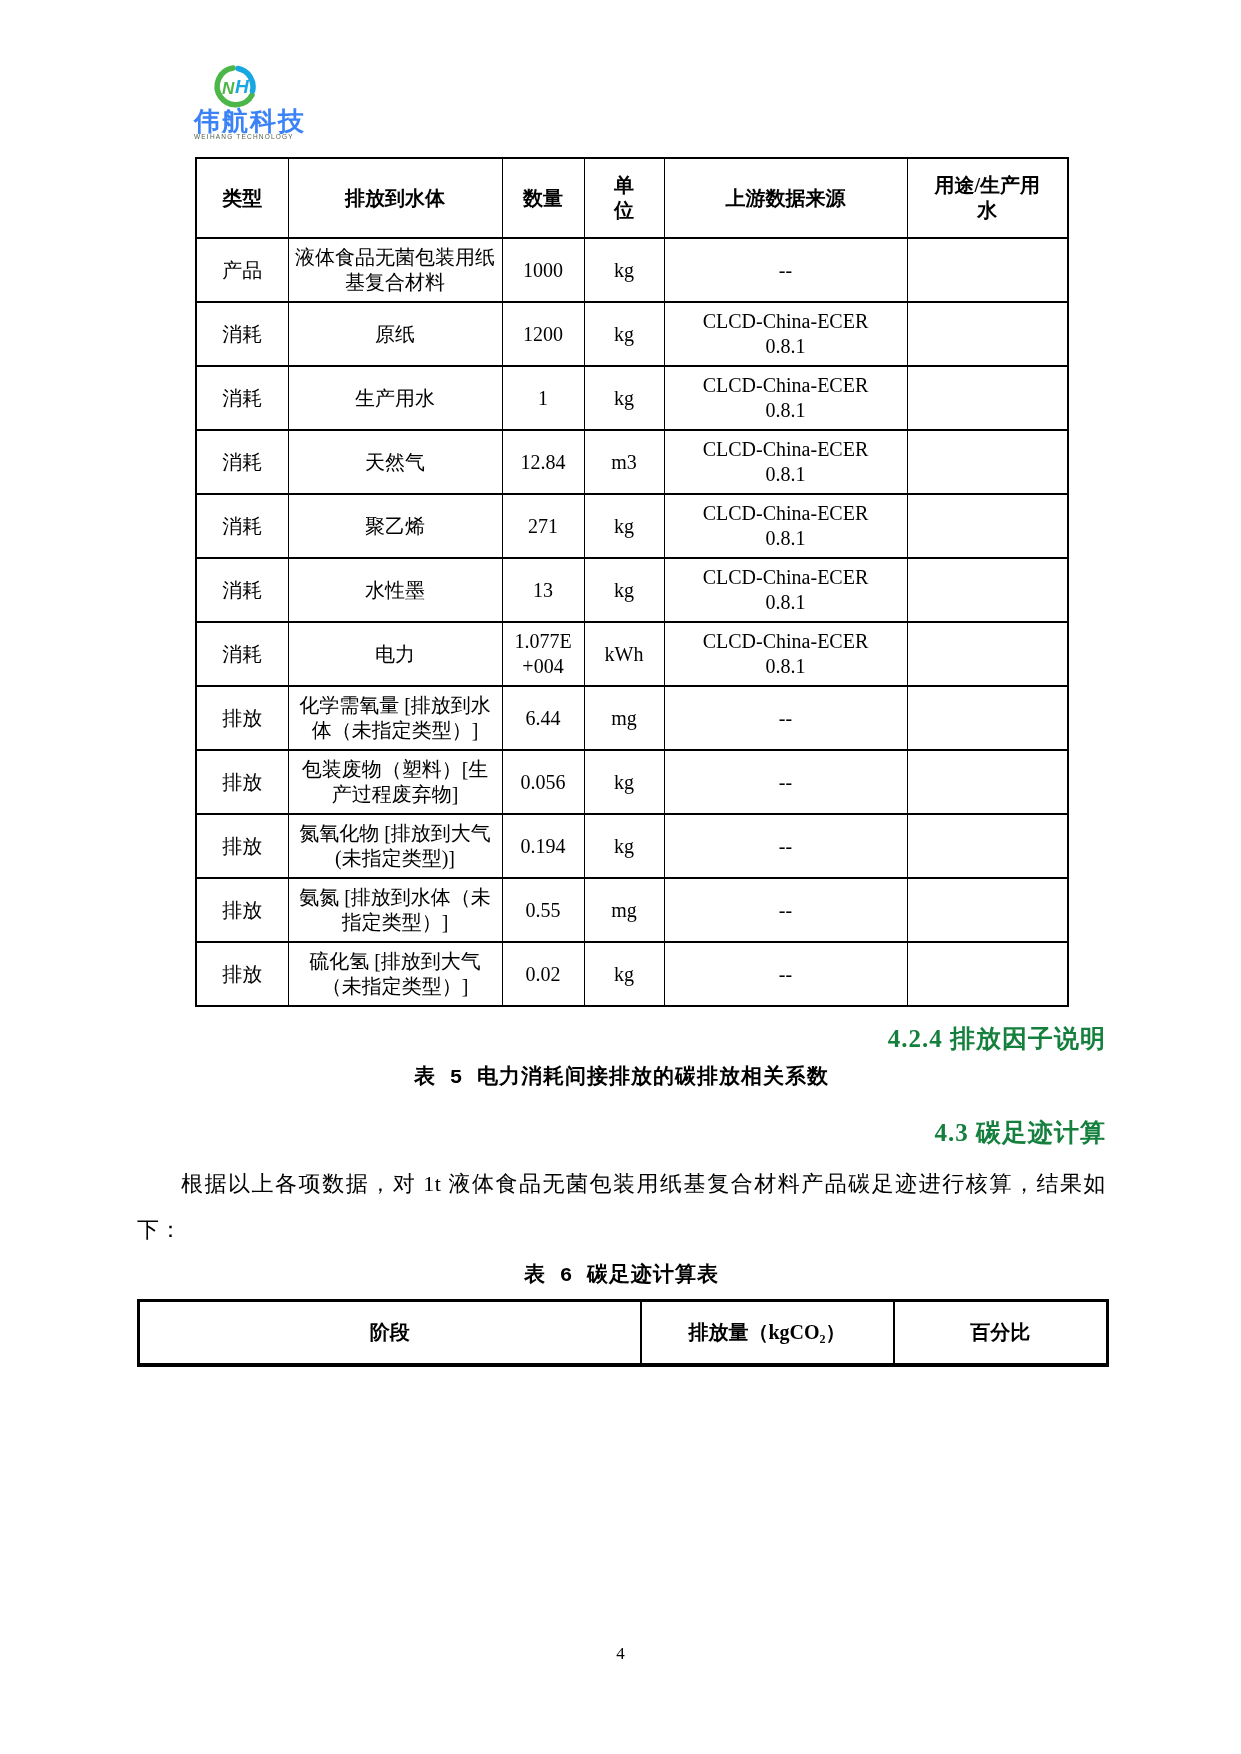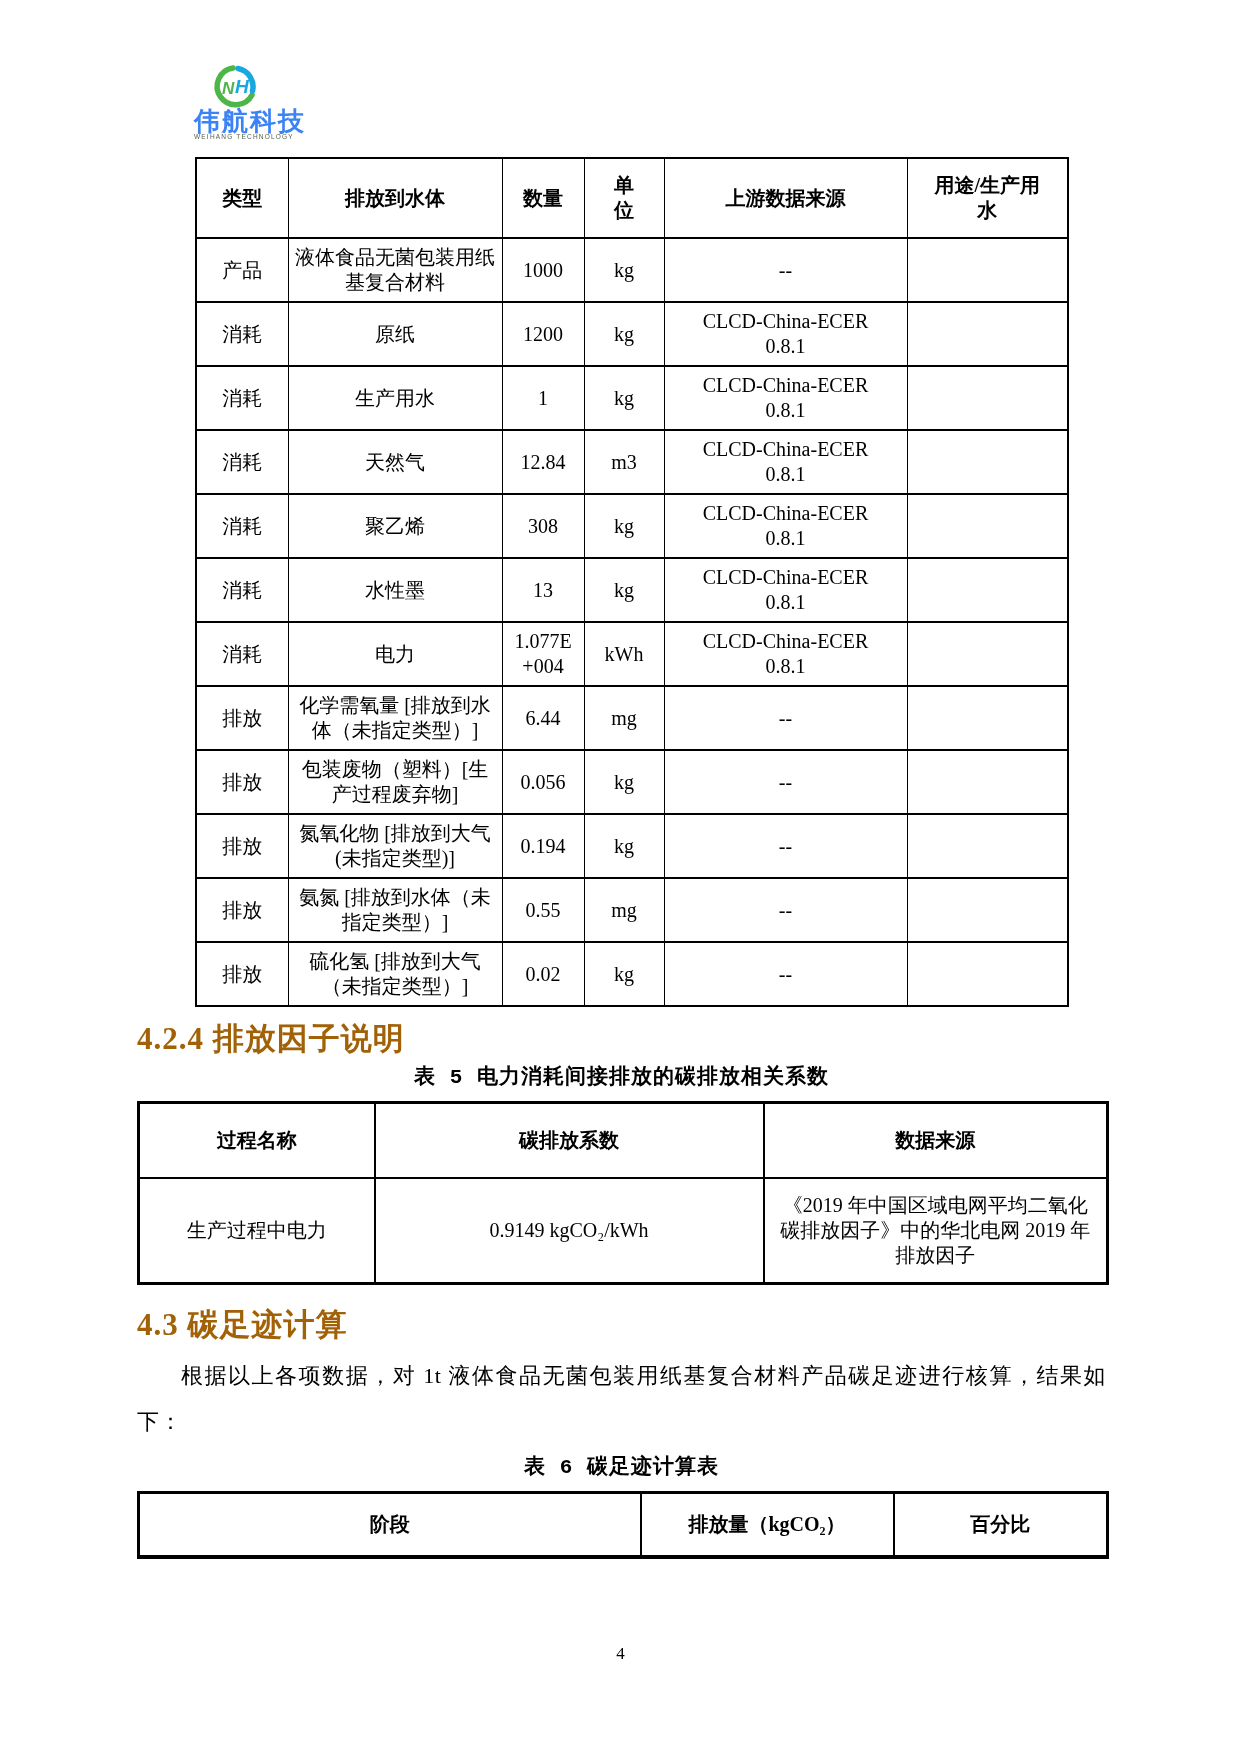--- a/index.html
+++ b/index.html
@@ -49,22 +49,22 @@
   .t5,.t6 { width:969px; border:3px solid #000; }
   .t5 th,.t5 td,.t6 th,.t6 td { border-width:2px; }
   .t5 { margin-top:8px; }
   .t5 thead th { padding:24px 6px; }
   .t5 td { padding:14px 10px; }
   .t6 { margin-top:8px; border-bottom-width:4px;padding-left:16px; }
   .t6 thead th { padding:18px 6px; }
 
   
   h2 {
-    font-size:31px; font-weight:bold; letter-spacing:1px;
-    line-height:32px; color:#a16207;
+    font-size:25px; font-weight:bold; letter-spacing:1px;
+    line-height:32px; color:#15803d;text-align:right;
   }
   .h-424 { margin-top:16px; }
   .h-43  { margin-top:24px; }
   .body-para {
     margin-top:12px;
     font-size:22px; line-height:46px;
     text-align:justify; text-indent:2em;
     letter-spacing:0.5px;
   }
   .tbl-caption {
@@ -155,21 +155,21 @@
           <td>12.84</td>
           <td>m3</td>
           <td>CLCD-China-ECER
 0.8.1</td>
           <td></td>
         </tr>
 
         <tr>
           <td>消耗</td>
           <td>聚乙烯</td>
-          <td>308</td>
+          <td>271</td>
           <td>kg</td>
           <td>CLCD-China-ECER
 0.8.1</td>
           <td></td>
         </tr>
 
         <tr>
           <td>消耗</td>
           <td>水性墨</td>
           <td>13</td>
@@ -233,43 +233,20 @@
           <td>kg</td>
           <td>--</td>
           <td></td>
         </tr>
       </tbody>
   </table>
 
   <h2 class="h-424">4.2.4 排放因子说明</h2>
 
   <div class="tbl-caption cap-5">表 5 电力消耗间接排放的碳排放相关系数</div>
-  <table class="t5">
-    <colgroup>
-      <col style="width:236px">
-        <col style="width:389px">
-        <col style="width:344px">
-    </colgroup>
-    <thead>
-      <tr>
-
-      <th>过程名称</th>
-          <th>碳排放系数</th>
-          <th>数据来源</th>
-        </tr>
-    </thead>
-    <tbody>
-
-        <tr>
-          <td>生产过程中电力</td>
-          <td>0.9149 kgCO₂/kWh</td>
-          <td>《2019 年中国区域电网平均二氧化碳排放因子》中的华北电网 2019 年排放因子</td>
-        </tr>
-      </tbody>
-  </table>
 
   <h2 class="h-43">4.3 碳足迹计算</h2>
   <p class="body-para">根据以上各项数据，对 1t 液体食品无菌包装用纸基复合材料产品碳足迹进行核算，结果如下：</p>
 
   <div class="tbl-caption cap-6">表 6 碳足迹计算表</div>
   <table class="t6">
     <colgroup>
       <col style="width:502px">
         <col style="width:253px">
         <col style="width:214px">

